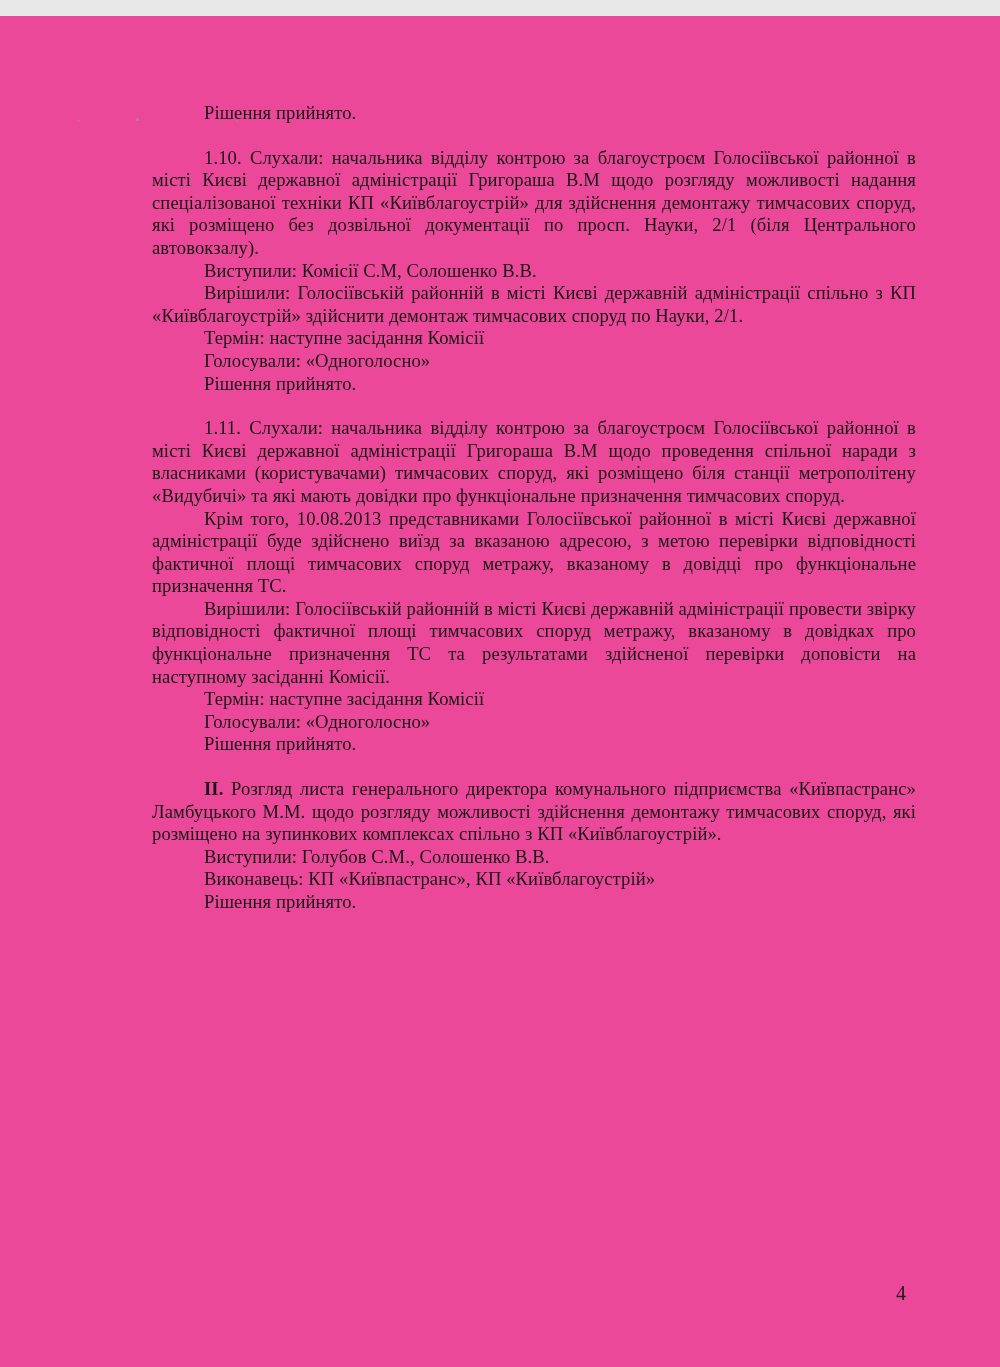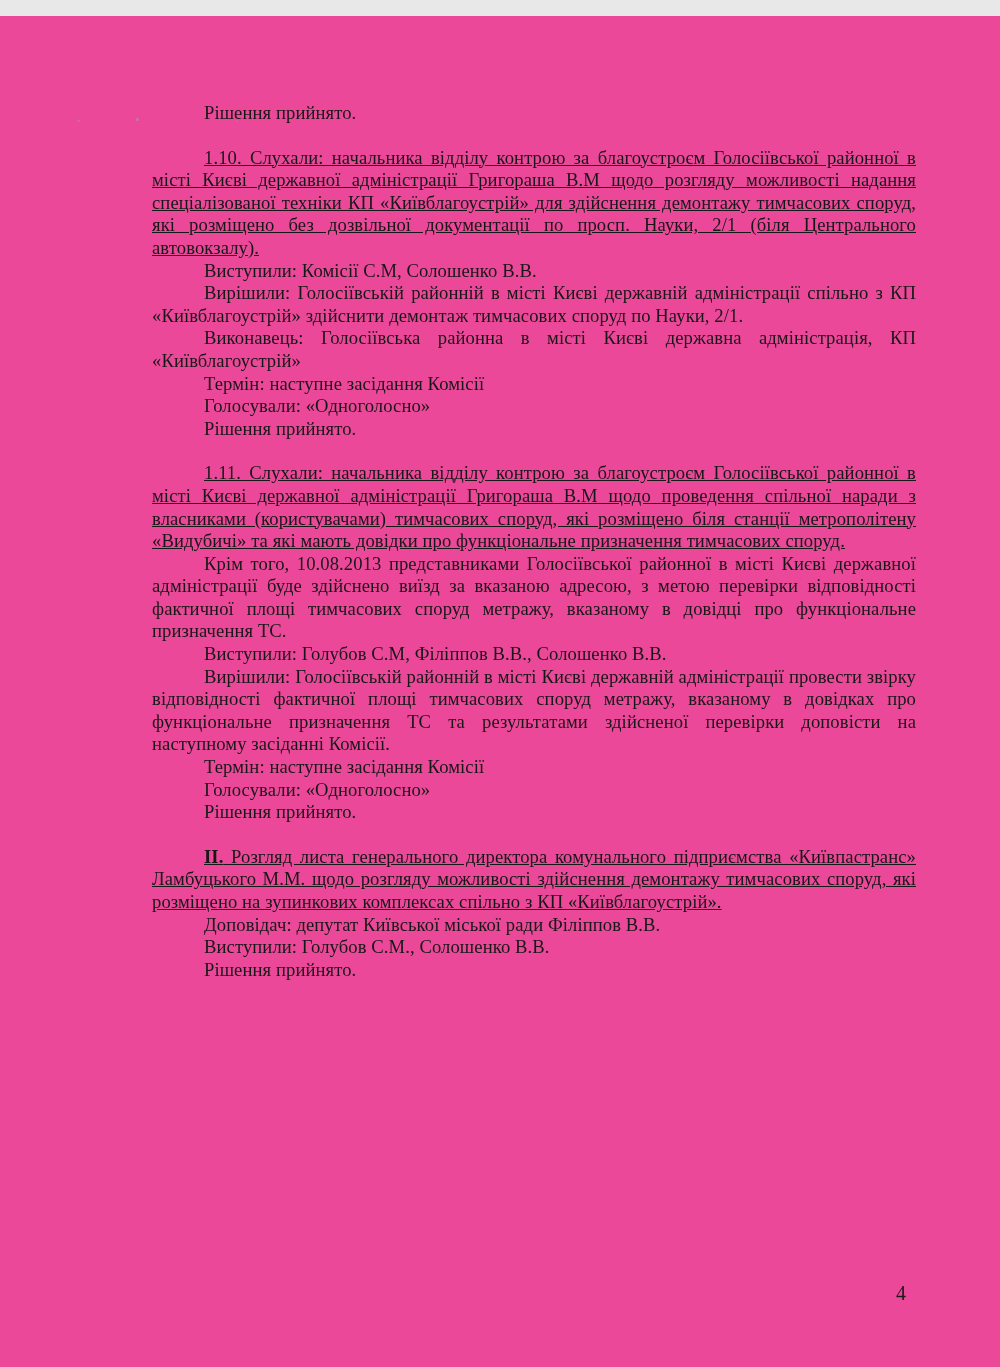--- a/index.html
+++ b/index.html
@@ -26,21 +26,20 @@
     line-height: 22.6px;
     text-align: justify;
     letter-spacing: 0.1px;
   }
   .content p {
     margin: 0;
     text-indent: 52px;
   }
   .content p.section-gap {
     margin-top: 22px;
-    text-decoration: underline;
   }
   .bold {
     font-weight: bold;
   }
   .page-number {
     position: absolute;
     left: 896px;
     top: 1266px;
     font-size: 20px;
     color: #1a1a1a;
@@ -64,35 +63,33 @@
   <span class="speck speck-b"></span>
   <span class="speck speck-c"></span>
 
   <div class="content">
 
     <p>Рішення прийнято.</p>
 
     <p class="section-gap">1.10. Слухали: начальника відділу контрою за благоустроєм Голосіївської районної в місті Києві державної адміністрації Григораша В.М щодо розгляду можливості надання спеціалізованої техніки КП «Київблагоустрій» для здійснення демонтажу тимчасових споруд, які розміщено без дозвільної документації по просп. Науки, 2/1 (біля Центрального автовокзалу).</p>
     <p>Виступили: Комісії С.М, Солошенко В.В.</p>
     <p>Вирішили: Голосіївській районній в місті Києві державній адміністрації спільно з КП «Київблагоустрій» здійснити демонтаж тимчасових споруд по Науки, 2/1.</p>
-    <p>Виконавець: Голосіївська районна в місті Києві державна адміністрація, КП «Київблагоустрій»</p>
     <p>Термін: наступне засідання Комісії</p>
     <p>Голосували: «Одноголосно»</p>
     <p>Рішення прийнято.</p>
 
     <p class="section-gap">1.11. Слухали: начальника відділу контрою за благоустроєм Голосіївської районної в місті Києві державної адміністрації Григораша В.М щодо проведення спільної наради з власниками (користувачами) тимчасових споруд, які розміщено біля станції метрополітену «Видубичі» та які мають довідки про функціональне призначення тимчасових споруд.</p>
     <p>Крім того, 10.08.2013 представниками Голосіївської районної в місті Києві державної адміністрації буде здійснено виїзд за вказаною адресою, з метою перевірки відповідності фактичної площі тимчасових споруд метражу, вказаному в довідці про функціональне призначення ТС.</p>
-    <p>Виступили: Голубов С.М,  Філіппов В.В., Солошенко В.В.</p>
     <p>Вирішили: Голосіївській районній в місті Києві державній адміністрації провести звірку відповідності фактичної площі тимчасових споруд метражу, вказаному в довідках про функціональне призначення ТС та результатами здійсненої перевірки доповісти на наступному засіданні Комісії.</p>
     <p>Термін: наступне засідання Комісії</p>
     <p>Голосували: «Одноголосно»</p>
     <p>Рішення прийнято.</p>
 
     <p class="section-gap"><span class="bold">ІІ.</span> <span>Розгляд листа генерального директора комунального підприємства «Київпастранс» Ламбуцького М.М. щодо розгляду можливості здійснення демонтажу тимчасових споруд, які розміщено на зупинкових комплексах спільно з КП «Київблагоустрій».</span></p>
-    <p>Доповідач: депутат Київської міської ради Філіппов В.В.</p>
     <p>Виступили: Голубов С.М., Солошенко В.В.</p>
+    <p>Виконавець: КП «Київпастранс», КП «Київблагоустрій»</p>
     <p>Рішення прийнято.</p>
 
   </div>
 
   <div class="page-number">4</div>
 
 </div>
 
 </body></html>

